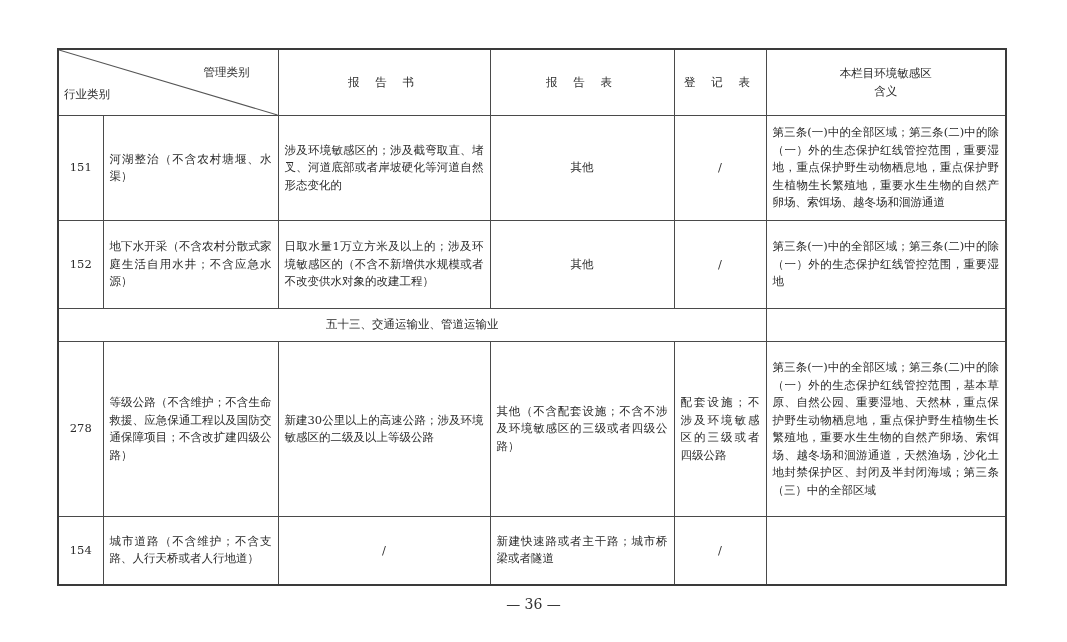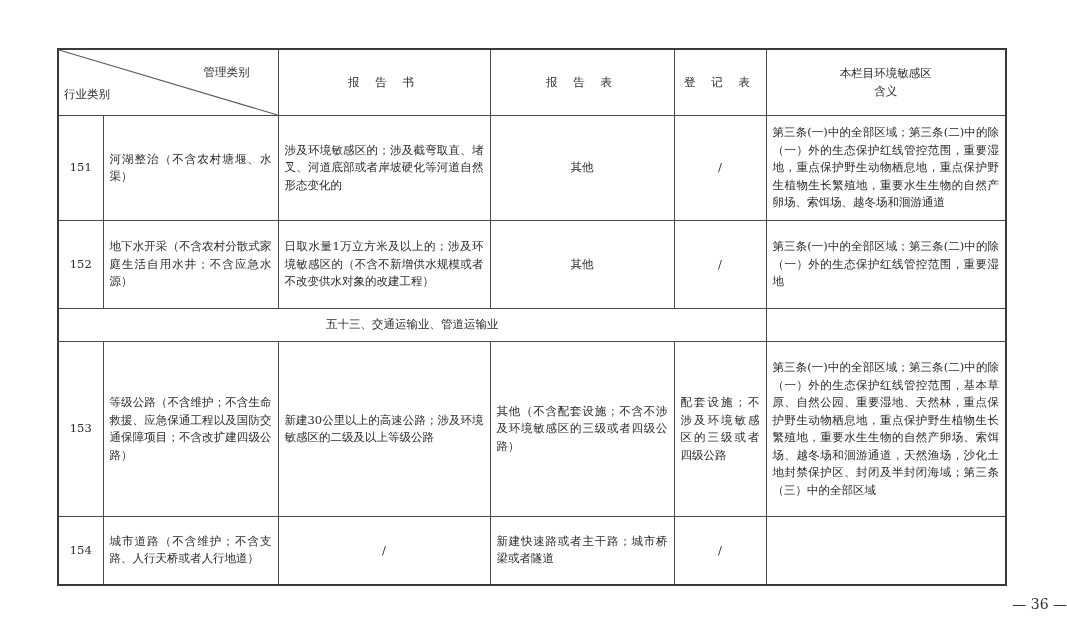--- a/index.html
+++ b/index.html
@@ -14,21 +14,21 @@
                font-size: 11.5px; letter-spacing: 0px; }
   .thin-left { border-left: 1px solid #aaaaaa !important; }
   .num { text-align: center; margin-left: 28px; }
   .diag { position: relative; padding: 4px !important; }
   .diag svg { position: absolute; left: 0; top: 0; width: 100%; height: 100%; }
   .diag .tr { position: absolute; right: 28px; top: 14px; font-family: "DejaVu Sans", "Liberation Sans", sans-serif; font-size: 11.5px; }
   .diag .bl { position: absolute; left: 5px; bottom: 12px; font-family: "DejaVu Sans", "Liberation Sans", sans-serif; font-size: 11.5px; }
   .spaced { letter-spacing: 6px; }
   .section td { height: 26px; font-family: "DejaVu Sans", "Liberation Sans", sans-serif; font-size: 11.5px; font-weight: bold; }
   .justify { text-align: justify !important; }
-  .footer { position: absolute; left: 0; width: 1067px; top: 596px; text-align: right; font-size: 14px; color: #333; }
+  .footer { position: absolute; left: 0; width: 1067px; top: 596px; text-align: center; font-size: 14px; color: #333; }
 </style>
 </head>
 <body>
 
 <div class="page">
   <table class="grid">
     <colgroup>
       <col style="width:45px">
       <col style="width:175px">
       <col style="width:212px">
@@ -71,21 +71,21 @@
       <td>/</td>
       <td class="thin-left justify">第三条(一)中的全部区域；第三条(二)中的除（一）外的生态保护红线管控范围，重要湿地</td>
     </tr>
 
     <tr class="section">
       <td colspan="5">五十三、交通运输业、管道运输业</td>
       <td class="thin-left"></td>
     </tr>
 
     <tr style="height:175px">
-      <td class="num">153</td>
+      <td class="num">278</td>
       <td class="thin-left justify">等级公路（不含维护；不含生命救援、应急保通工程以及国防交通保障项目；不含改扩建四级公路）</td>
       <td class="justify">新建30公里以上的高速公路；涉及环境敏感区的二级及以上等级公路</td>
       <td class="justify">其他（不含配套设施；不含不涉及环境敏感区的三级或者四级公路）</td>
       <td class="justify">配套设施；不涉及环境敏感区的三级或者四级公路</td>
       <td class="thin-left justify">第三条(一)中的全部区域；第三条(二)中的除（一）外的生态保护红线管控范围，基本草原、自然公园、重要湿地、天然林，重点保护野生动物栖息地，重点保护野生植物生长繁殖地，重要水生生物的自然产卵场、索饵场、越冬场和洄游通道，天然渔场，沙化土地封禁保护区、封闭及半封闭海域；第三条（三）中的全部区域</td>
     </tr>
 
     <tr style="height:68px">
       <td class="num">154</td>
       <td class="thin-left justify">城市道路（不含维护；不含支路、人行天桥或者人行地道）</td>

